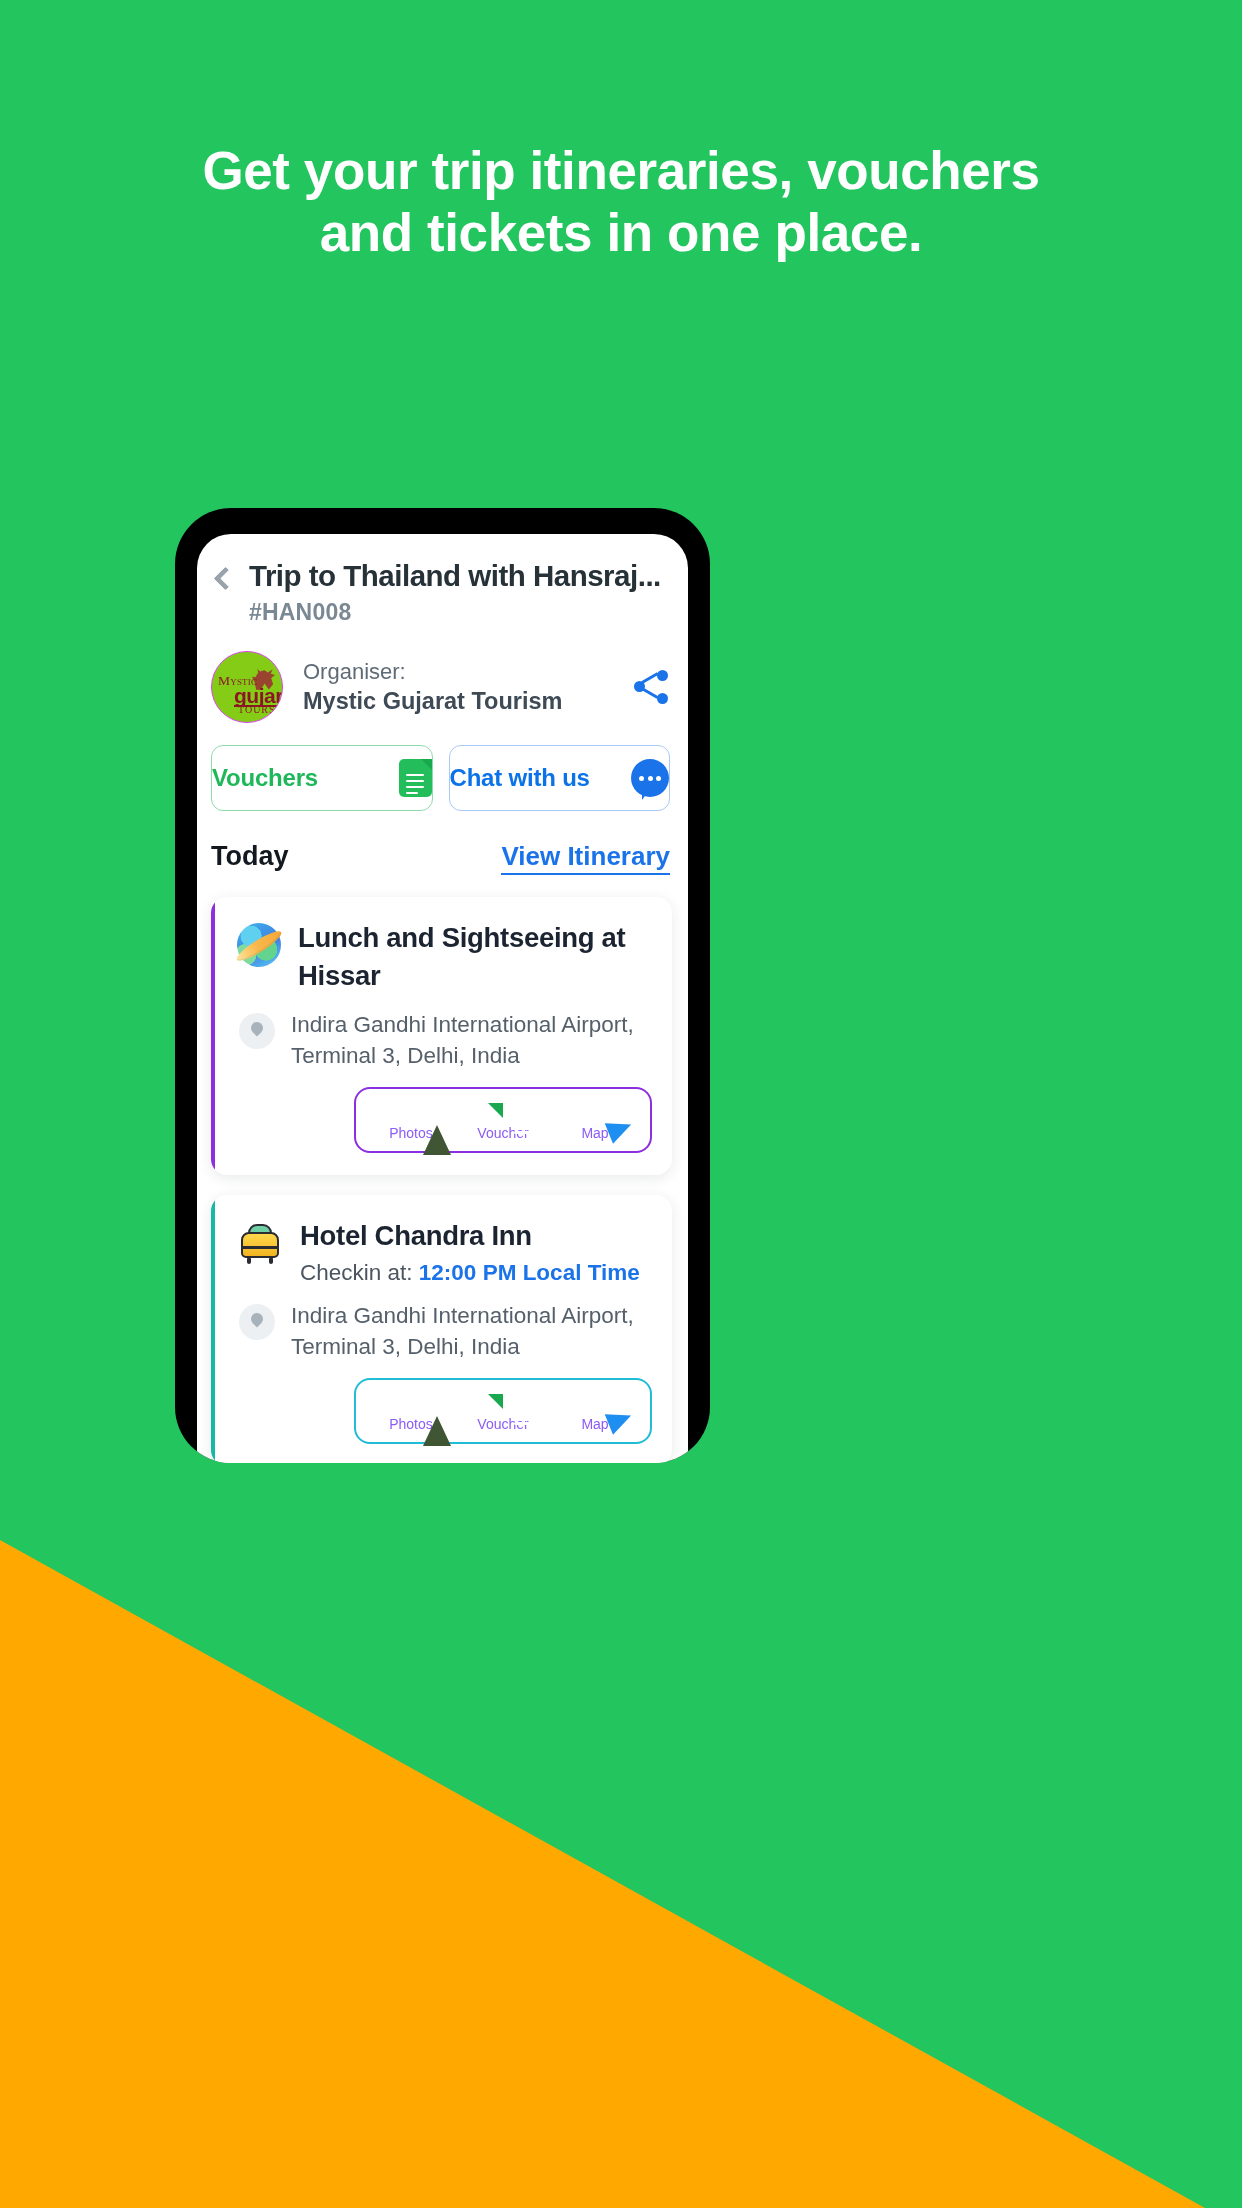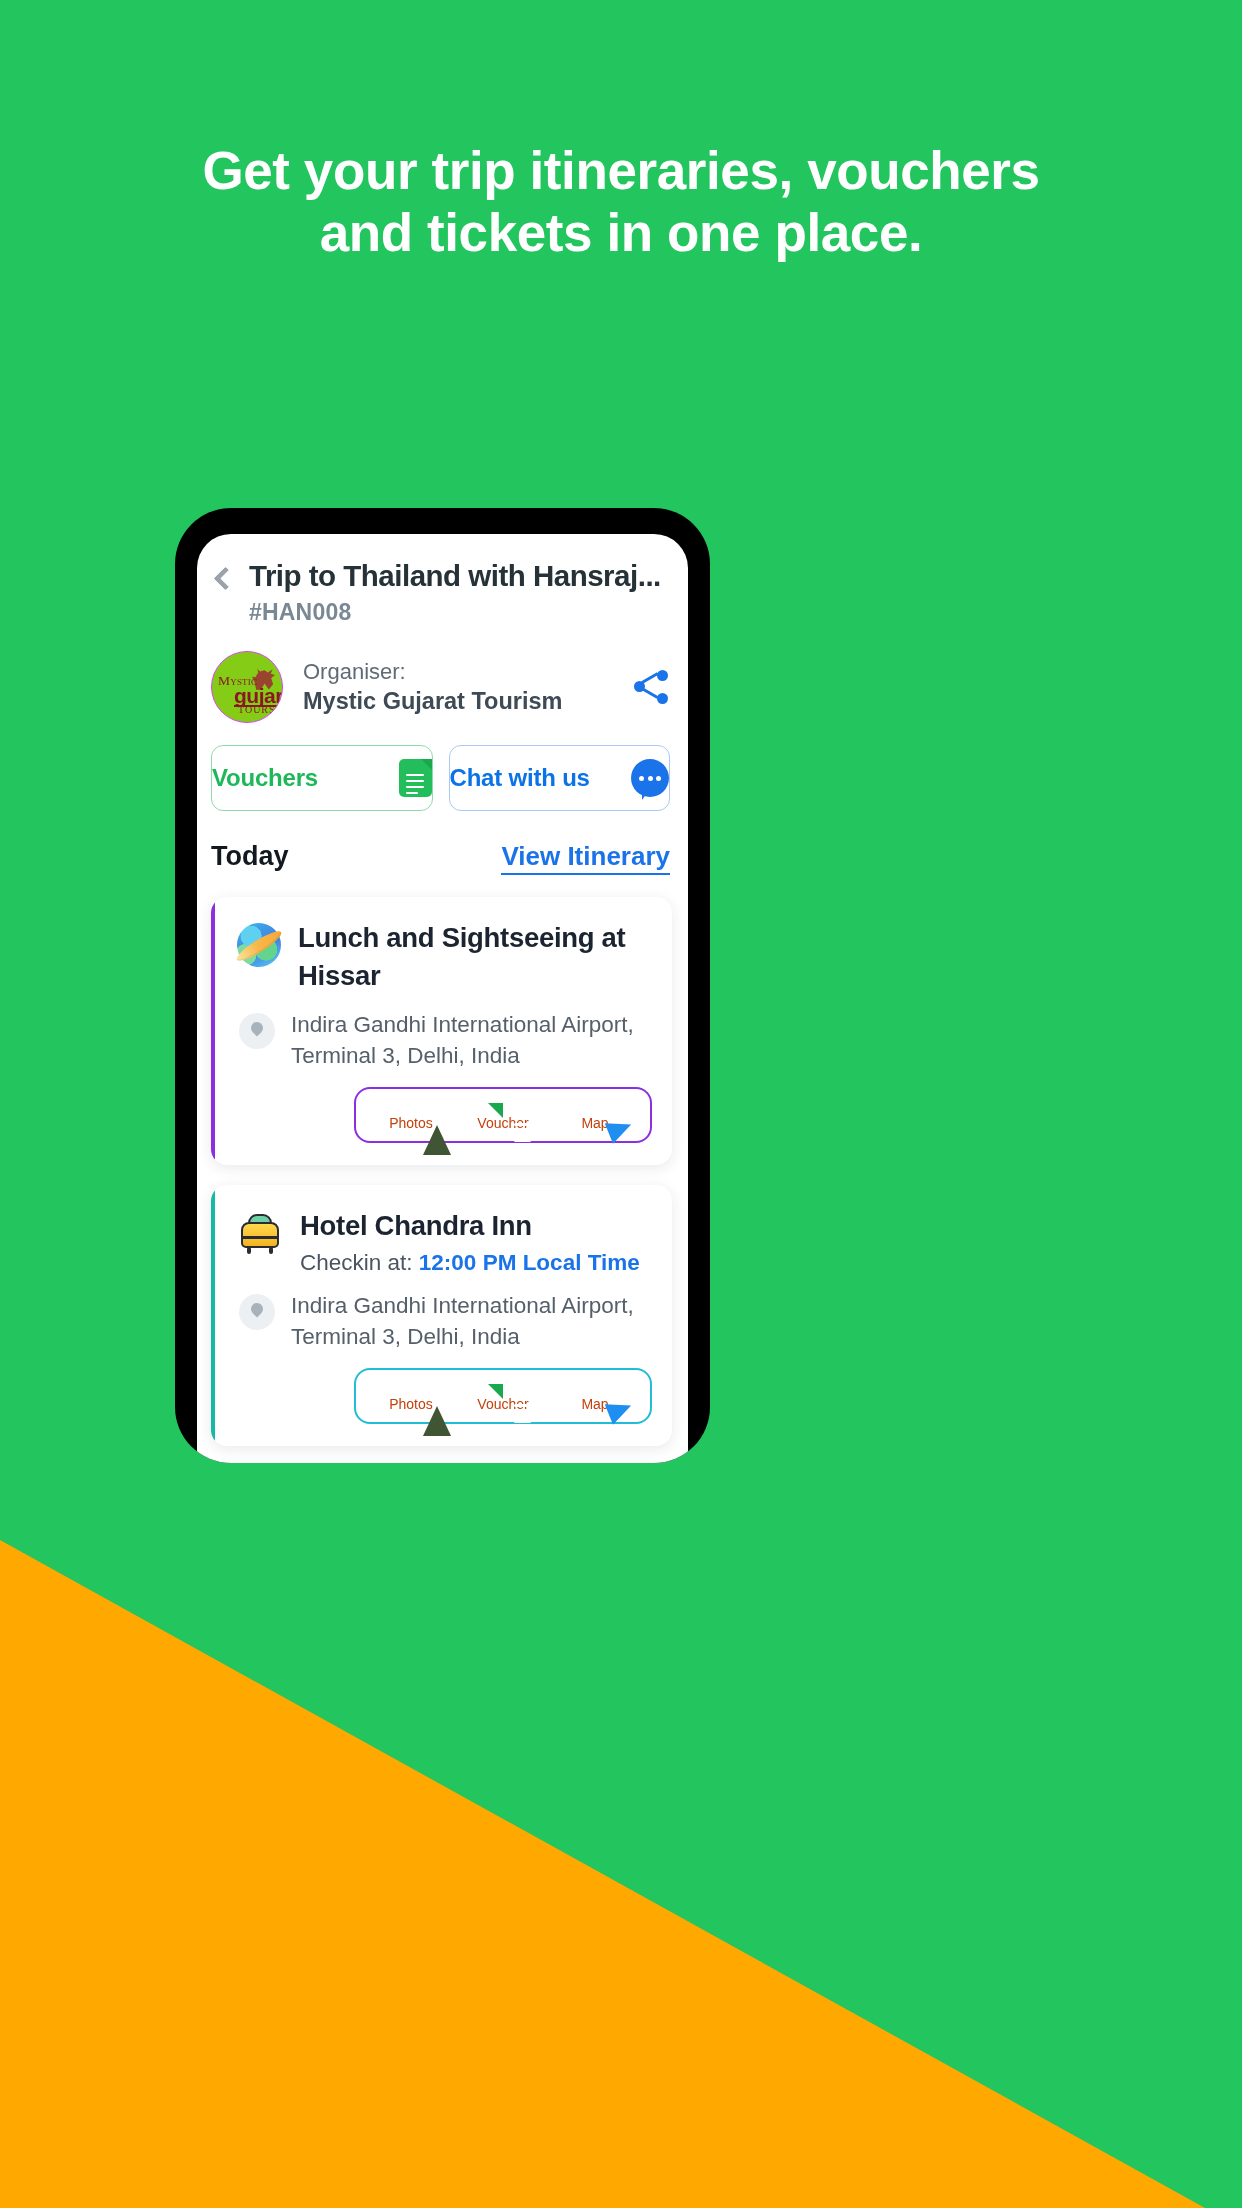--- a/index.html
+++ b/index.html
@@ -290,21 +290,21 @@
   .chip-img.map {
     background: #cbe4fb; border-radius: 50%; position: relative;
   }
   .chip-img.map::after {
     content: ""; position: absolute; left: 13px; top: 15px;
     width: 0; height: 0;
     border-style: solid; border-width: 11px 0 11px 24px;
     border-color: transparent transparent transparent #1f8ef1;
     transform: rotate(-22deg);
   }
-  .chip-lbl { font-size: 14px; color: #c2410c; margin-top: 12px; }
+  .chip-lbl { font-size: 14px; color: #8b5cf6; margin-top: 22px; }
 
   
   .flight-card { padding: 24px 22px 26px 26px; }
 </style>
 </head>
 <body>
 
 <div id="bg-green"></div>
 
 <div id="headline">Get your trip itineraries, vouchers and tickets in one place.</div>

